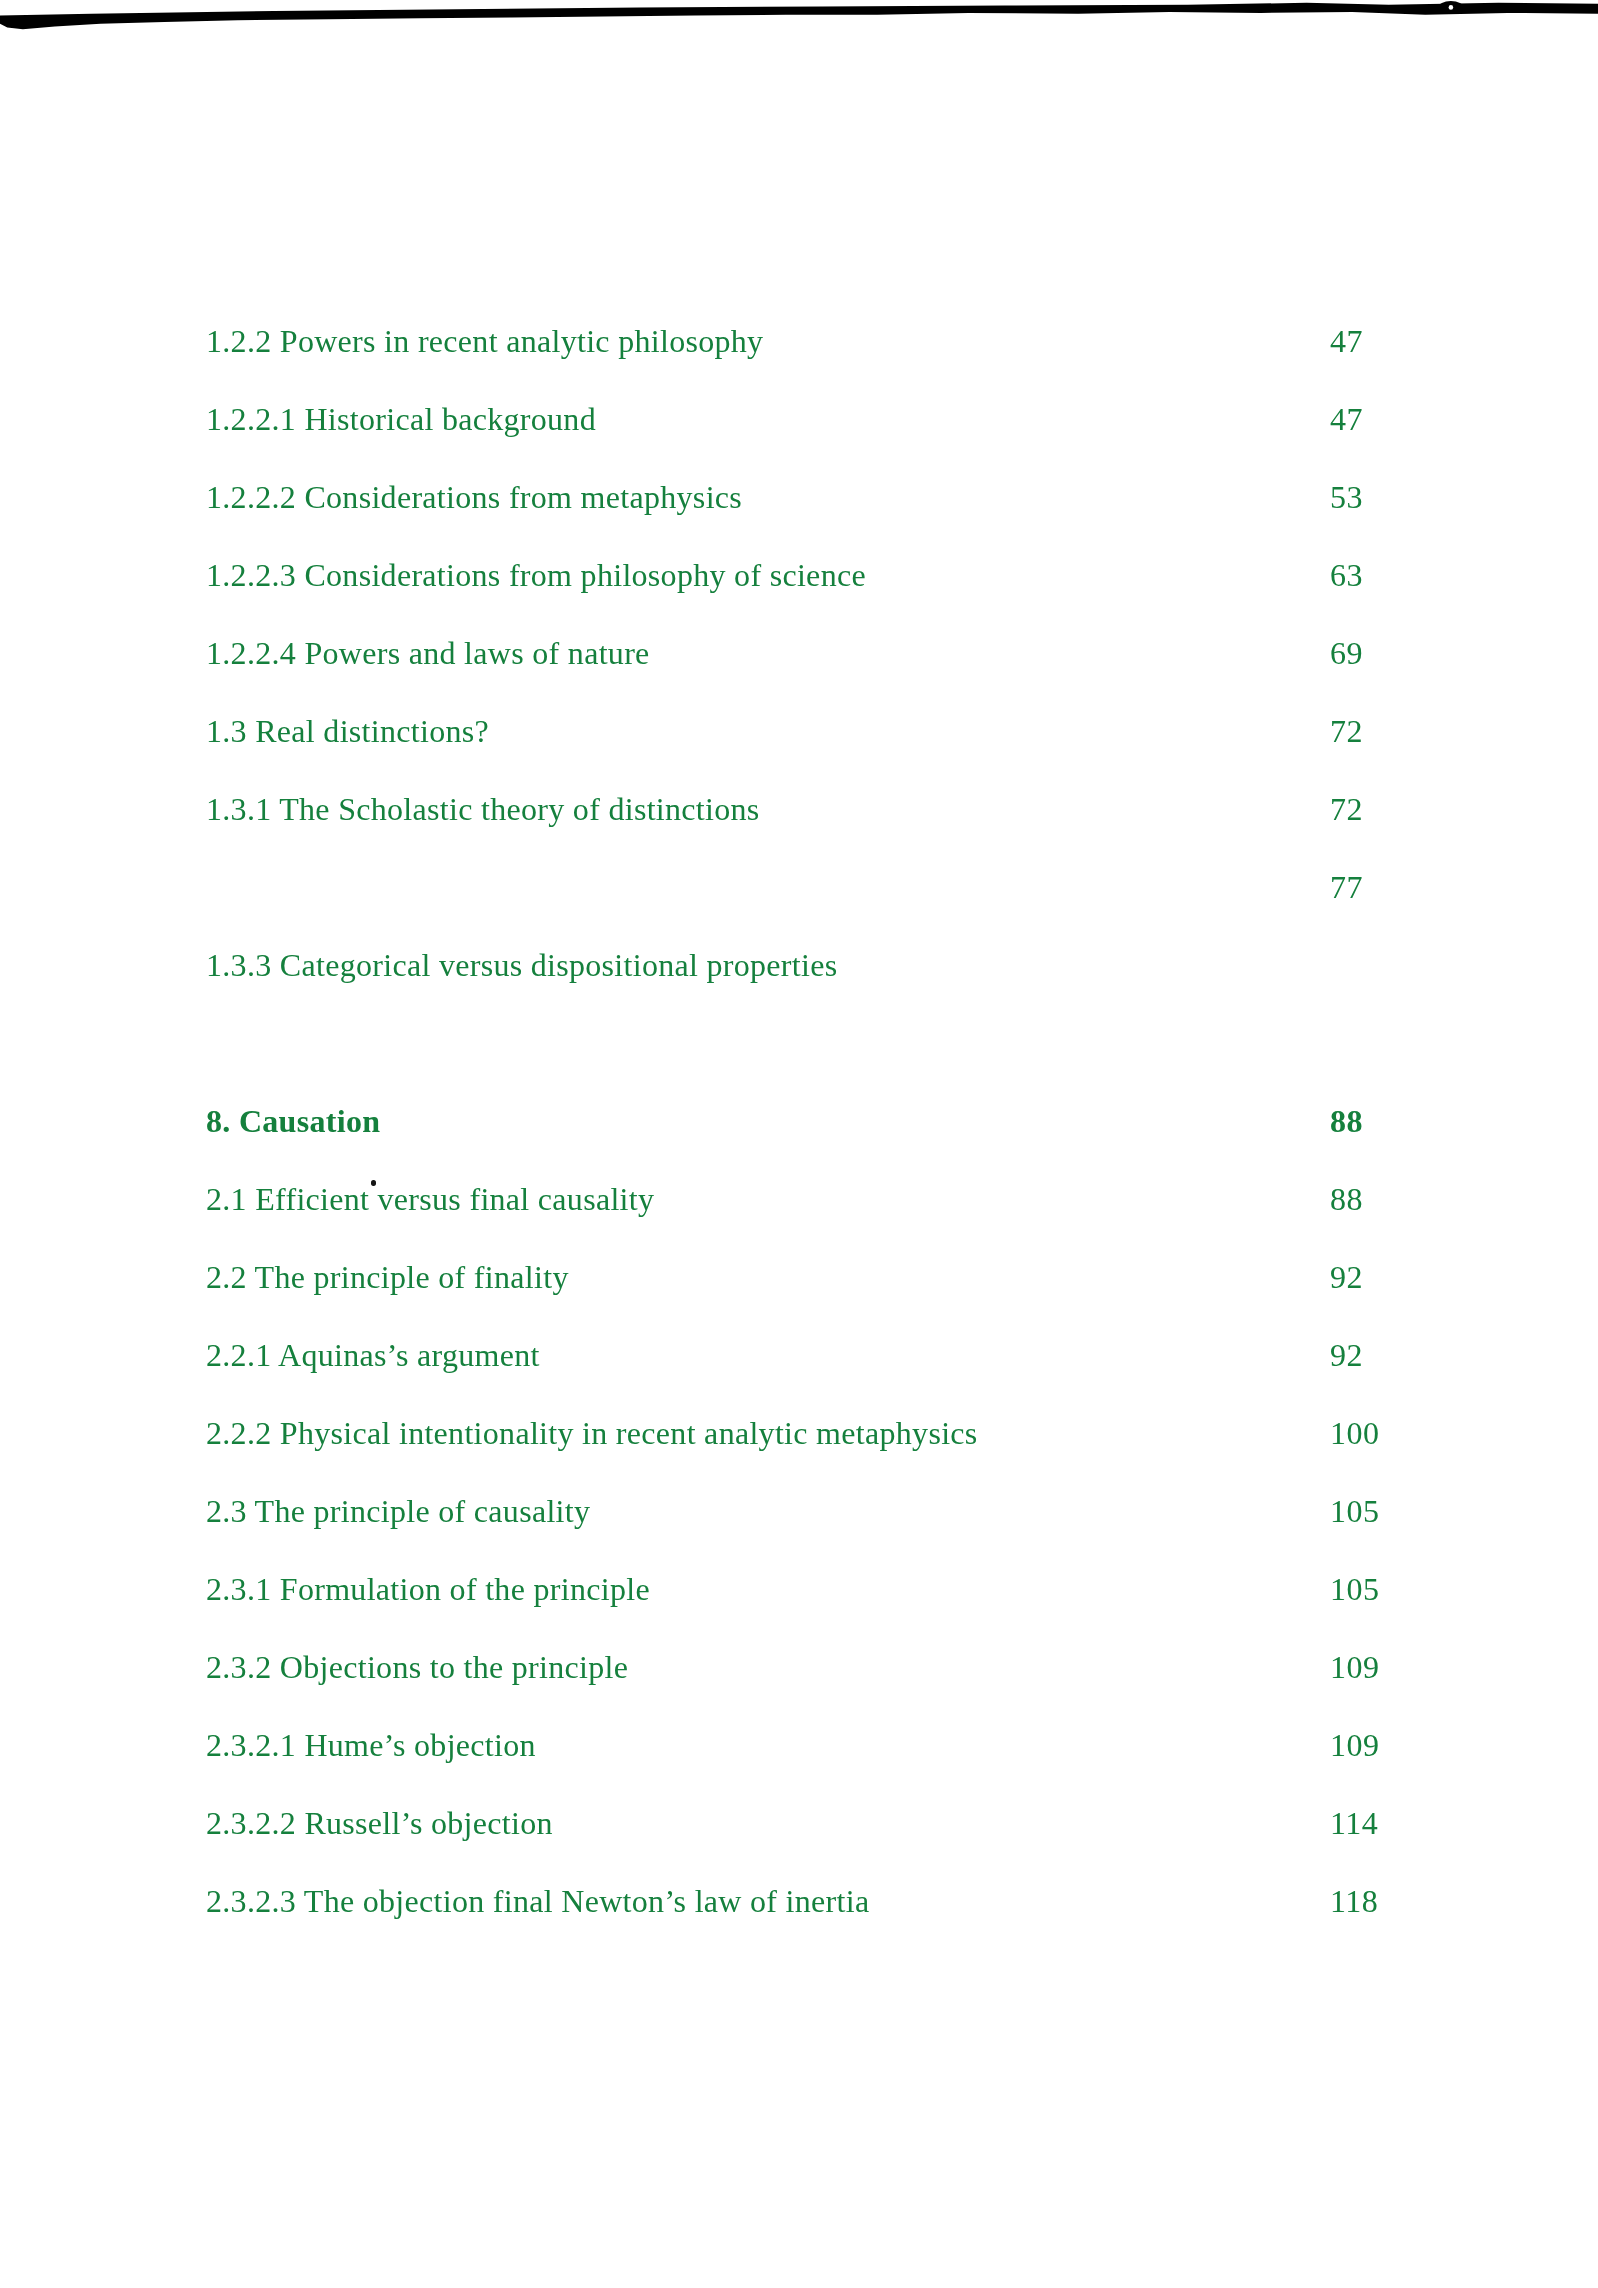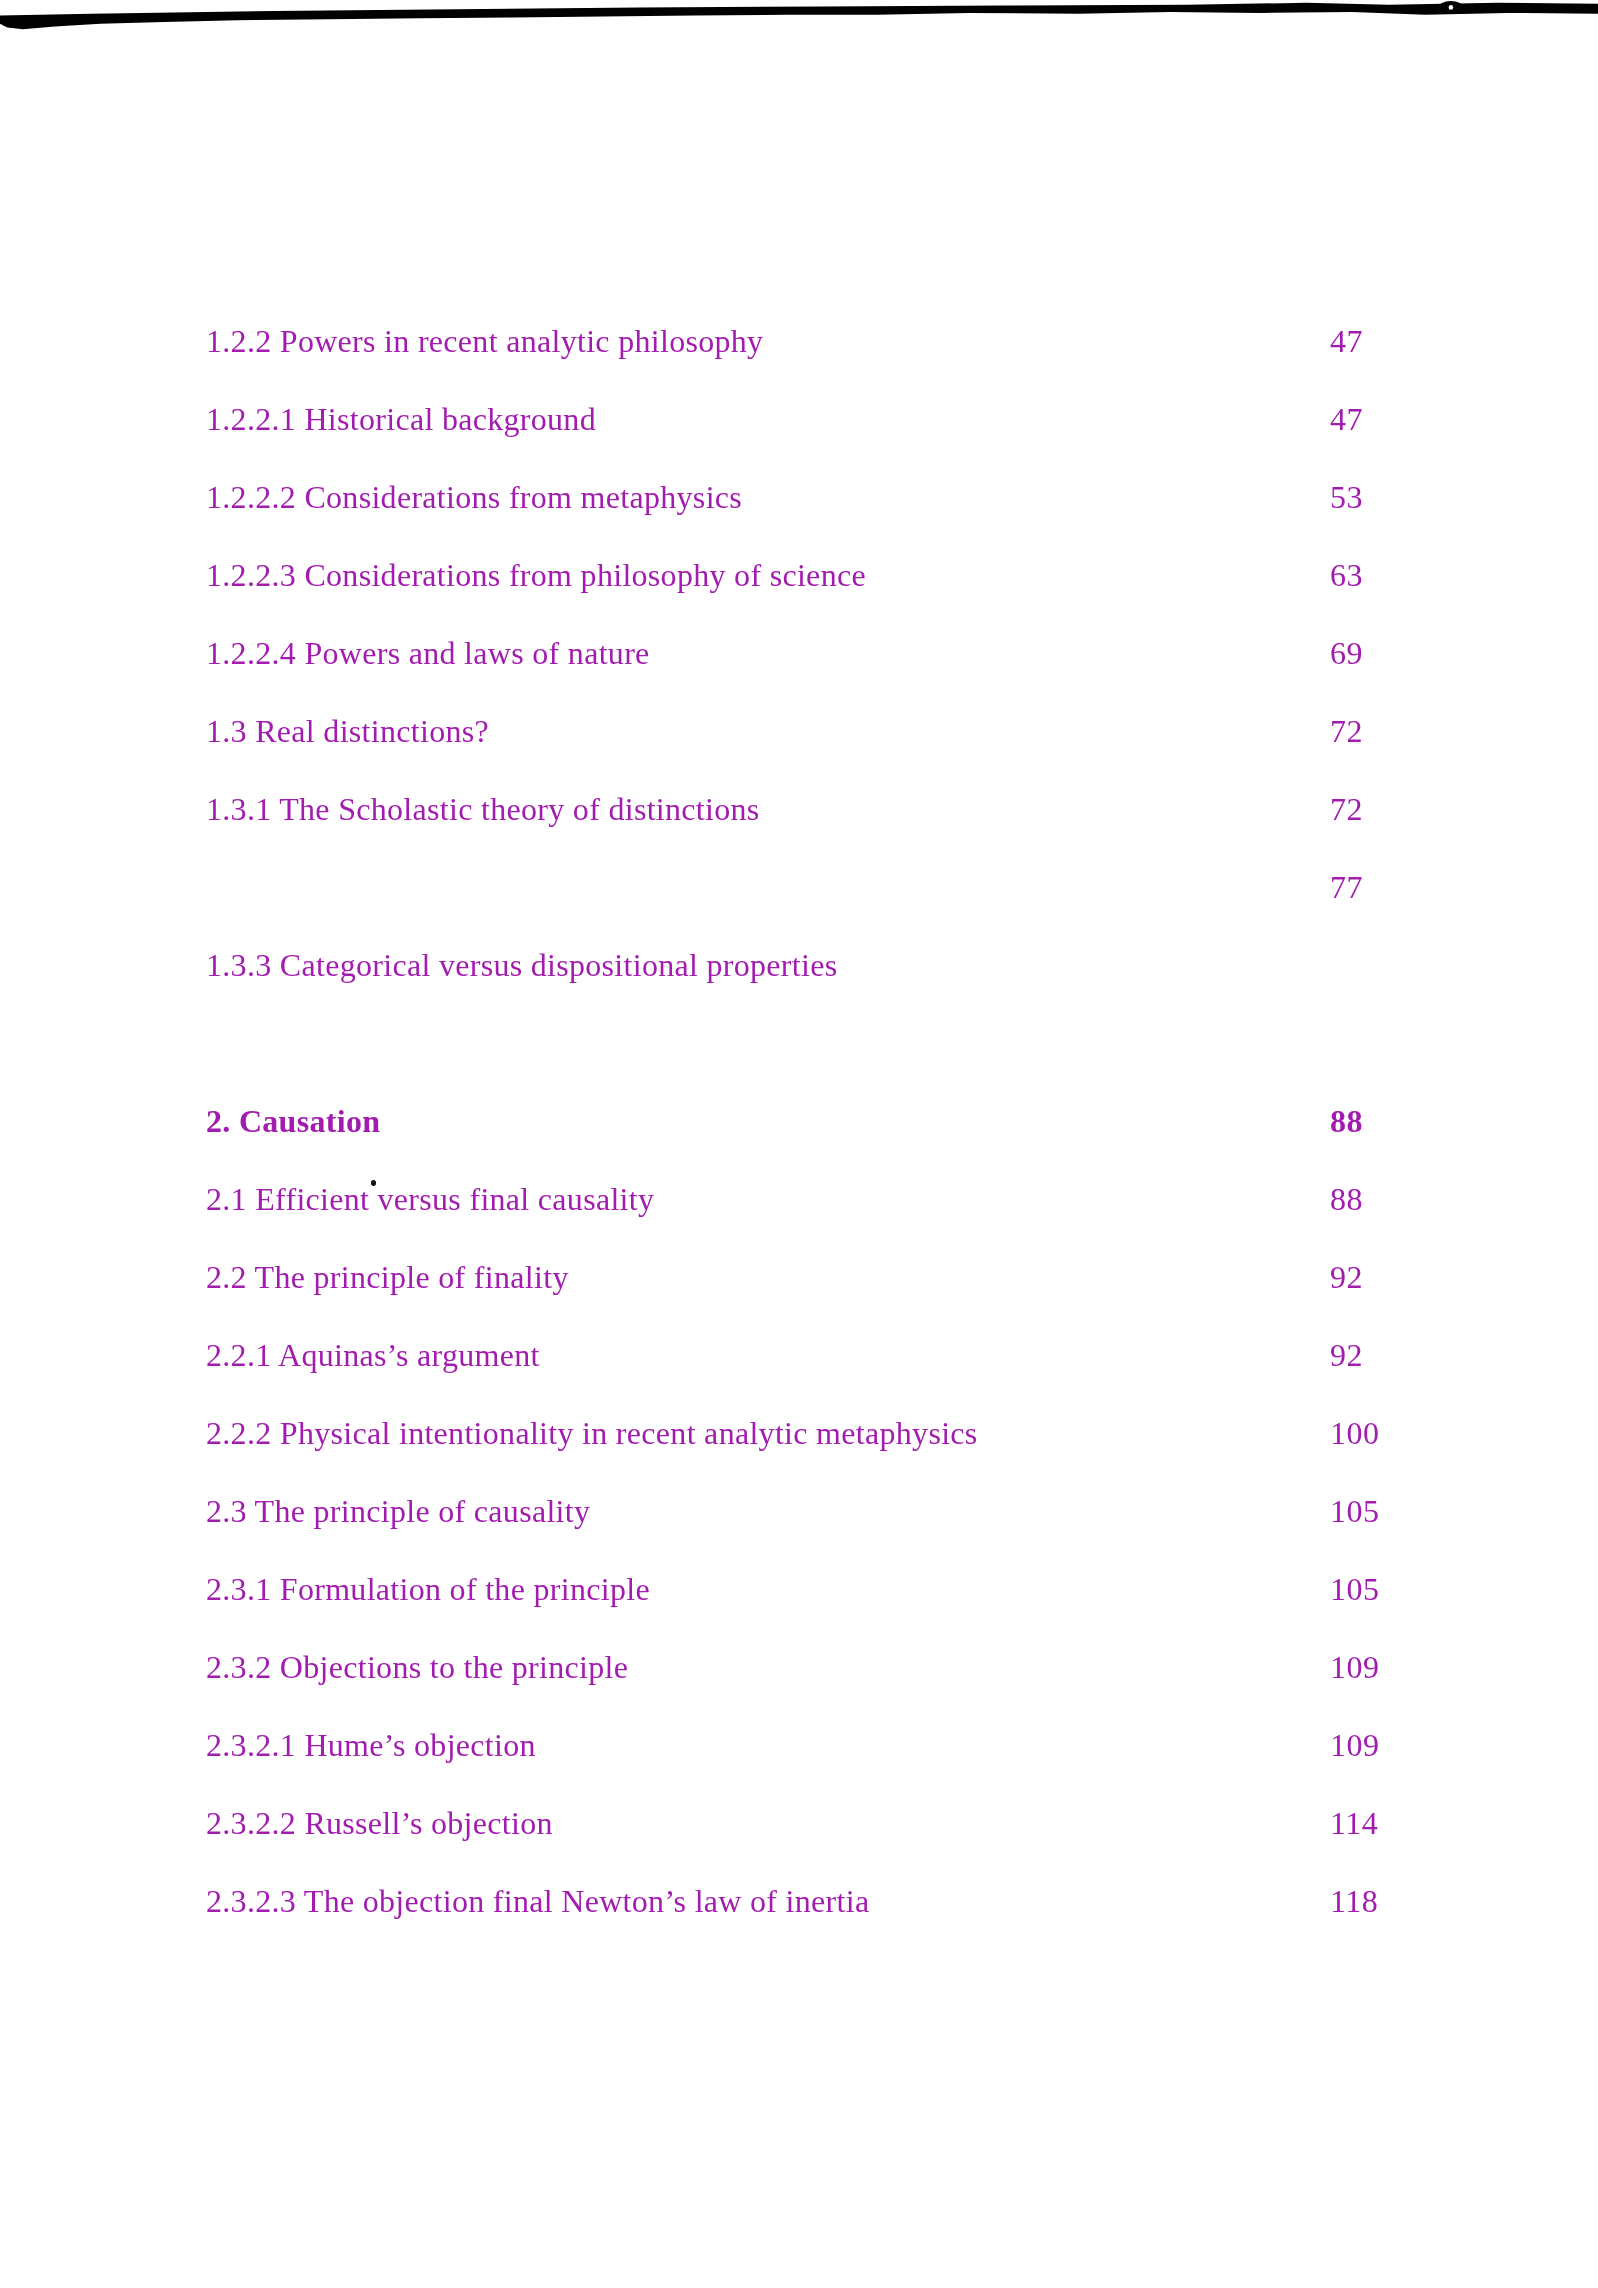--- a/index.html
+++ b/index.html
@@ -7,21 +7,21 @@
     padding: 0;
     background: #ffffff;
   }
   .page {
     position: relative;
     width: 1598px;
     height: 2289px;
     background: #ffffff;
     overflow: hidden;
     font-family: "Liberation Serif", "DejaVu Serif", serif;
-    color: #a21caf;
+    color: #15803d;
   }
   .scan-bar {
     position: absolute;
     top: 0;
     left: 0;
     display: block;
   }
   .scan-speck {
     position: absolute;
     left: 371px;
@@ -113,21 +113,21 @@
     <span class="page-num">72</span>
   </div>
       <div class="toc-row">
     <span class="page-num">77</span>
   </div>
       <div class="toc-row">
     <span class="label">1.3.3 Categorical versus dispositional properties</span>
     <span class="page-num"></span>
   </div>
       <div class="toc-row chapter gap-before">
-    <span class="label">2. Causation</span>
+    <span class="label">8. Causation</span>
     <span class="page-num">88</span>
   </div>
       <div class="toc-row">
     <span class="label">2.1 Efficient versus final causality</span>
     <span class="page-num">88</span>
   </div>
       <div class="toc-row">
     <span class="label">2.2 The principle of finality</span>
     <span class="page-num">92</span>
   </div>

